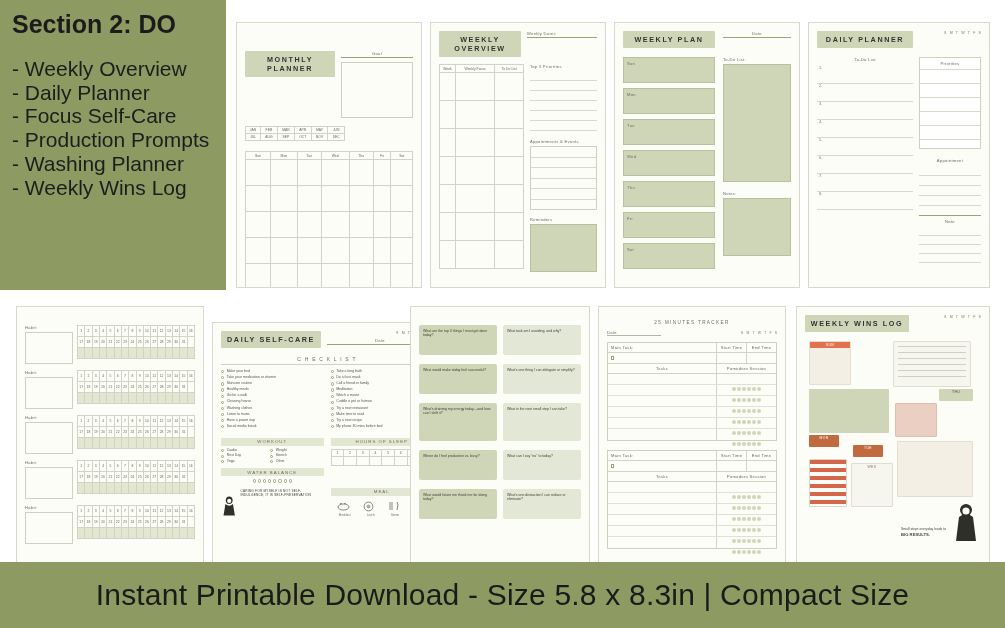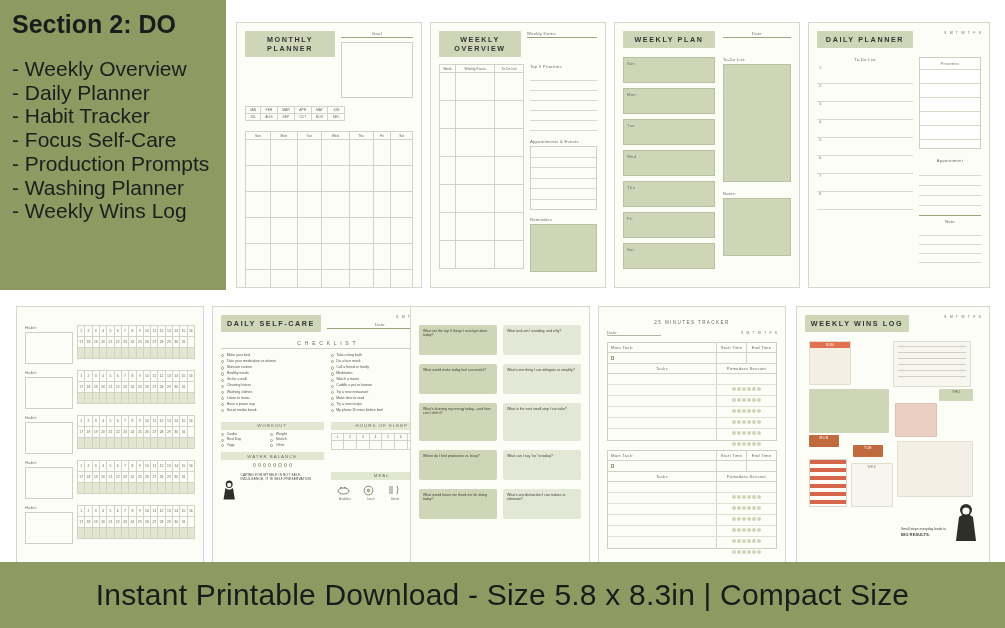--- a/index.html
+++ b/index.html
@@ -91,32 +91,31 @@
 </style>
 </head>
 <body>
 
 <div id="left-banner">
   <div id="banner-inner">
     <div id="section-title">Section 2: DO</div>
     <div>
       <div class="feature-line">- Weekly Overview</div>
       <div class="feature-line">- Daily Planner</div>
-      <div class="feature-line">- Habit Tracker</div>
       <div class="feature-line">- Focus Self-Care</div>
       <div class="feature-line">- Production Prompts</div>
       <div class="feature-line">- Washing Planner</div>
       <div class="feature-line">- Weekly Wins Log</div>
     </div>
   </div>
 </div>
 
 <div class="sheet" style="left:236px; top:22px; width:186px; height:266px;">
   <div class="sheet-pad">
-    <div style="display:flex; gap:6px; align-items:flex-start;">
+    <div style="display:flex; gap:6px; align-items:flex-start;margin-top:20px;">
       <div style="flex:1;">
         <div class="sheet-title title-band">MONTHLY PLANNER</div>
       </div>
       <div style="width:72px;">
         <div class="tiny-c" style="border-bottom:1px solid #9aa47c; padding-bottom:1px;">Goal</div>
         <div class="box-line" style="height:56px; margin-top:4px;"></div>
       </div>
     </div>
 
     <div style="margin-top:8px; width:100px;">
@@ -743,21 +742,21 @@
                   <td style="background:#e2e7d2"></td>
                 </tr>
           </tbody>
             </table>
         </div>
       </div>
     </div>
   </div>
 </div>
 
-<div class="sheet" style="left:212px; top:306px; width:230px; height:262px;">
+<div class="sheet" style="left:212px; top:322px; width:230px; height:262px;">
   <div class="sheet-pad">
     <div style="display:flex; gap:6px; align-items:flex-start;">
       <div style="width:100px;">
         <div class="sheet-title title-band">DAILY SELF-CARE</div>
       </div>
       <div style="flex:1;">
         <div class="weekday-strip">
           <span>S</span>
           <span>M</span>
           <span>T</span>

